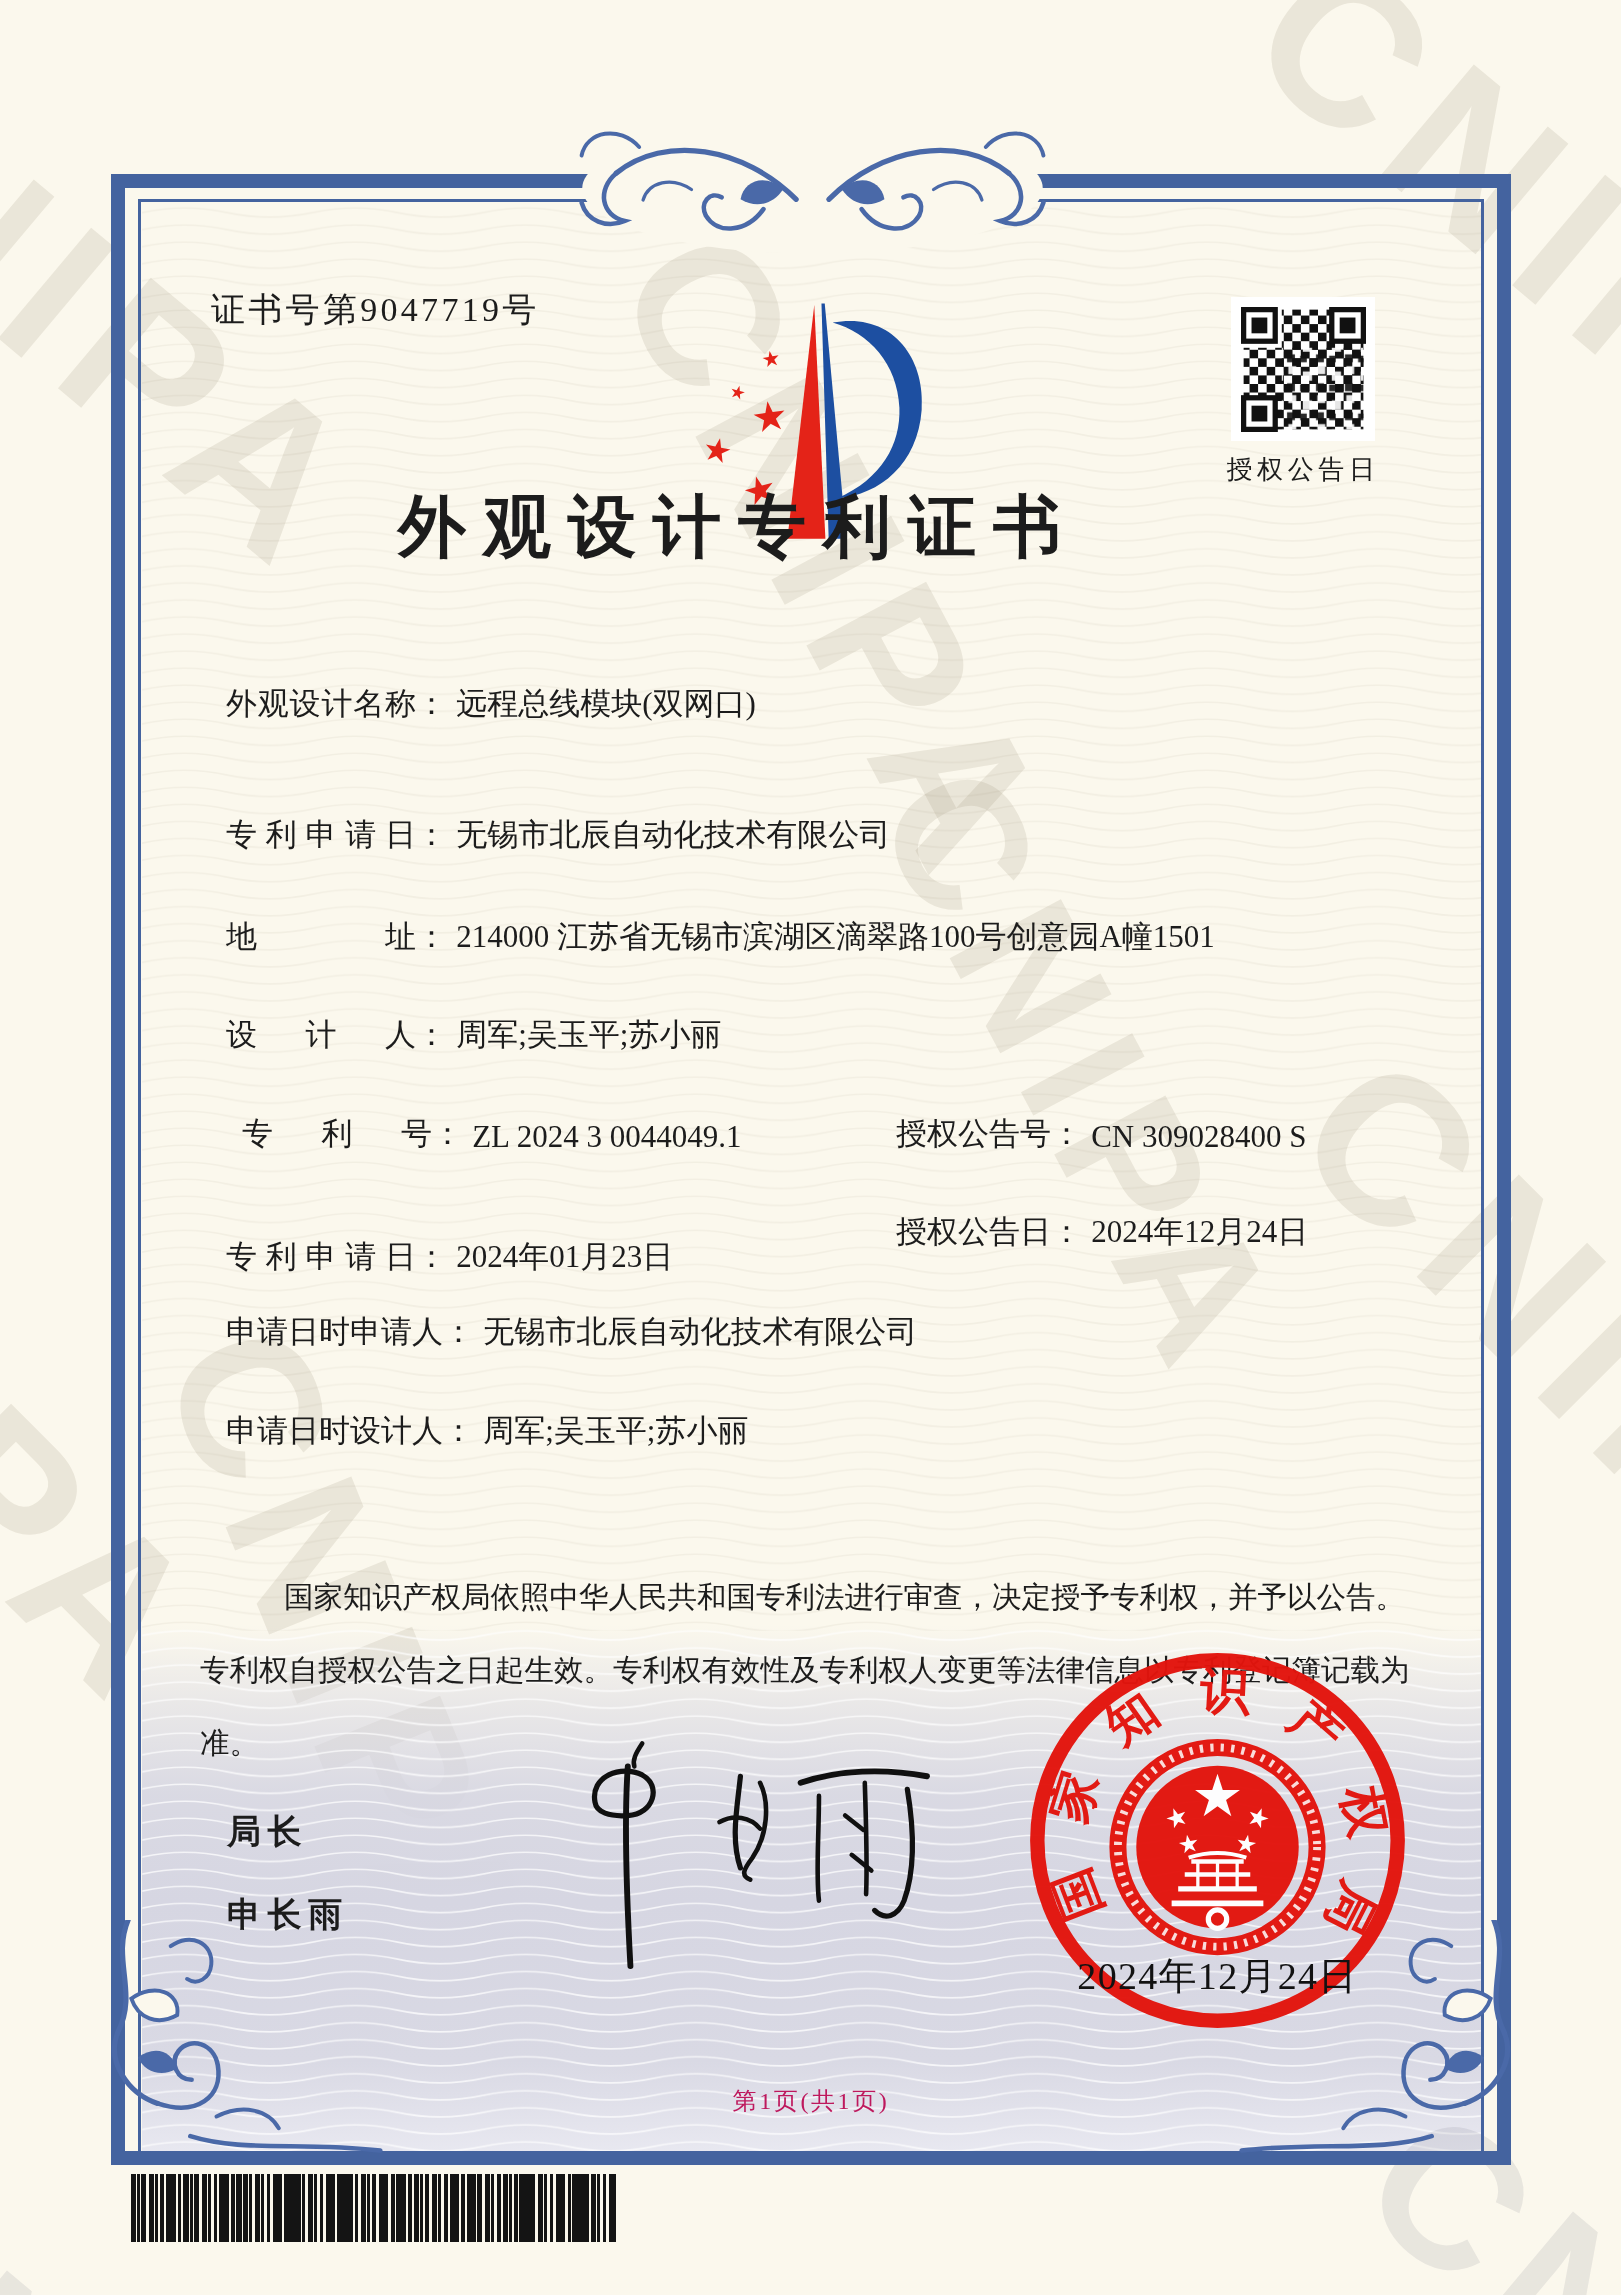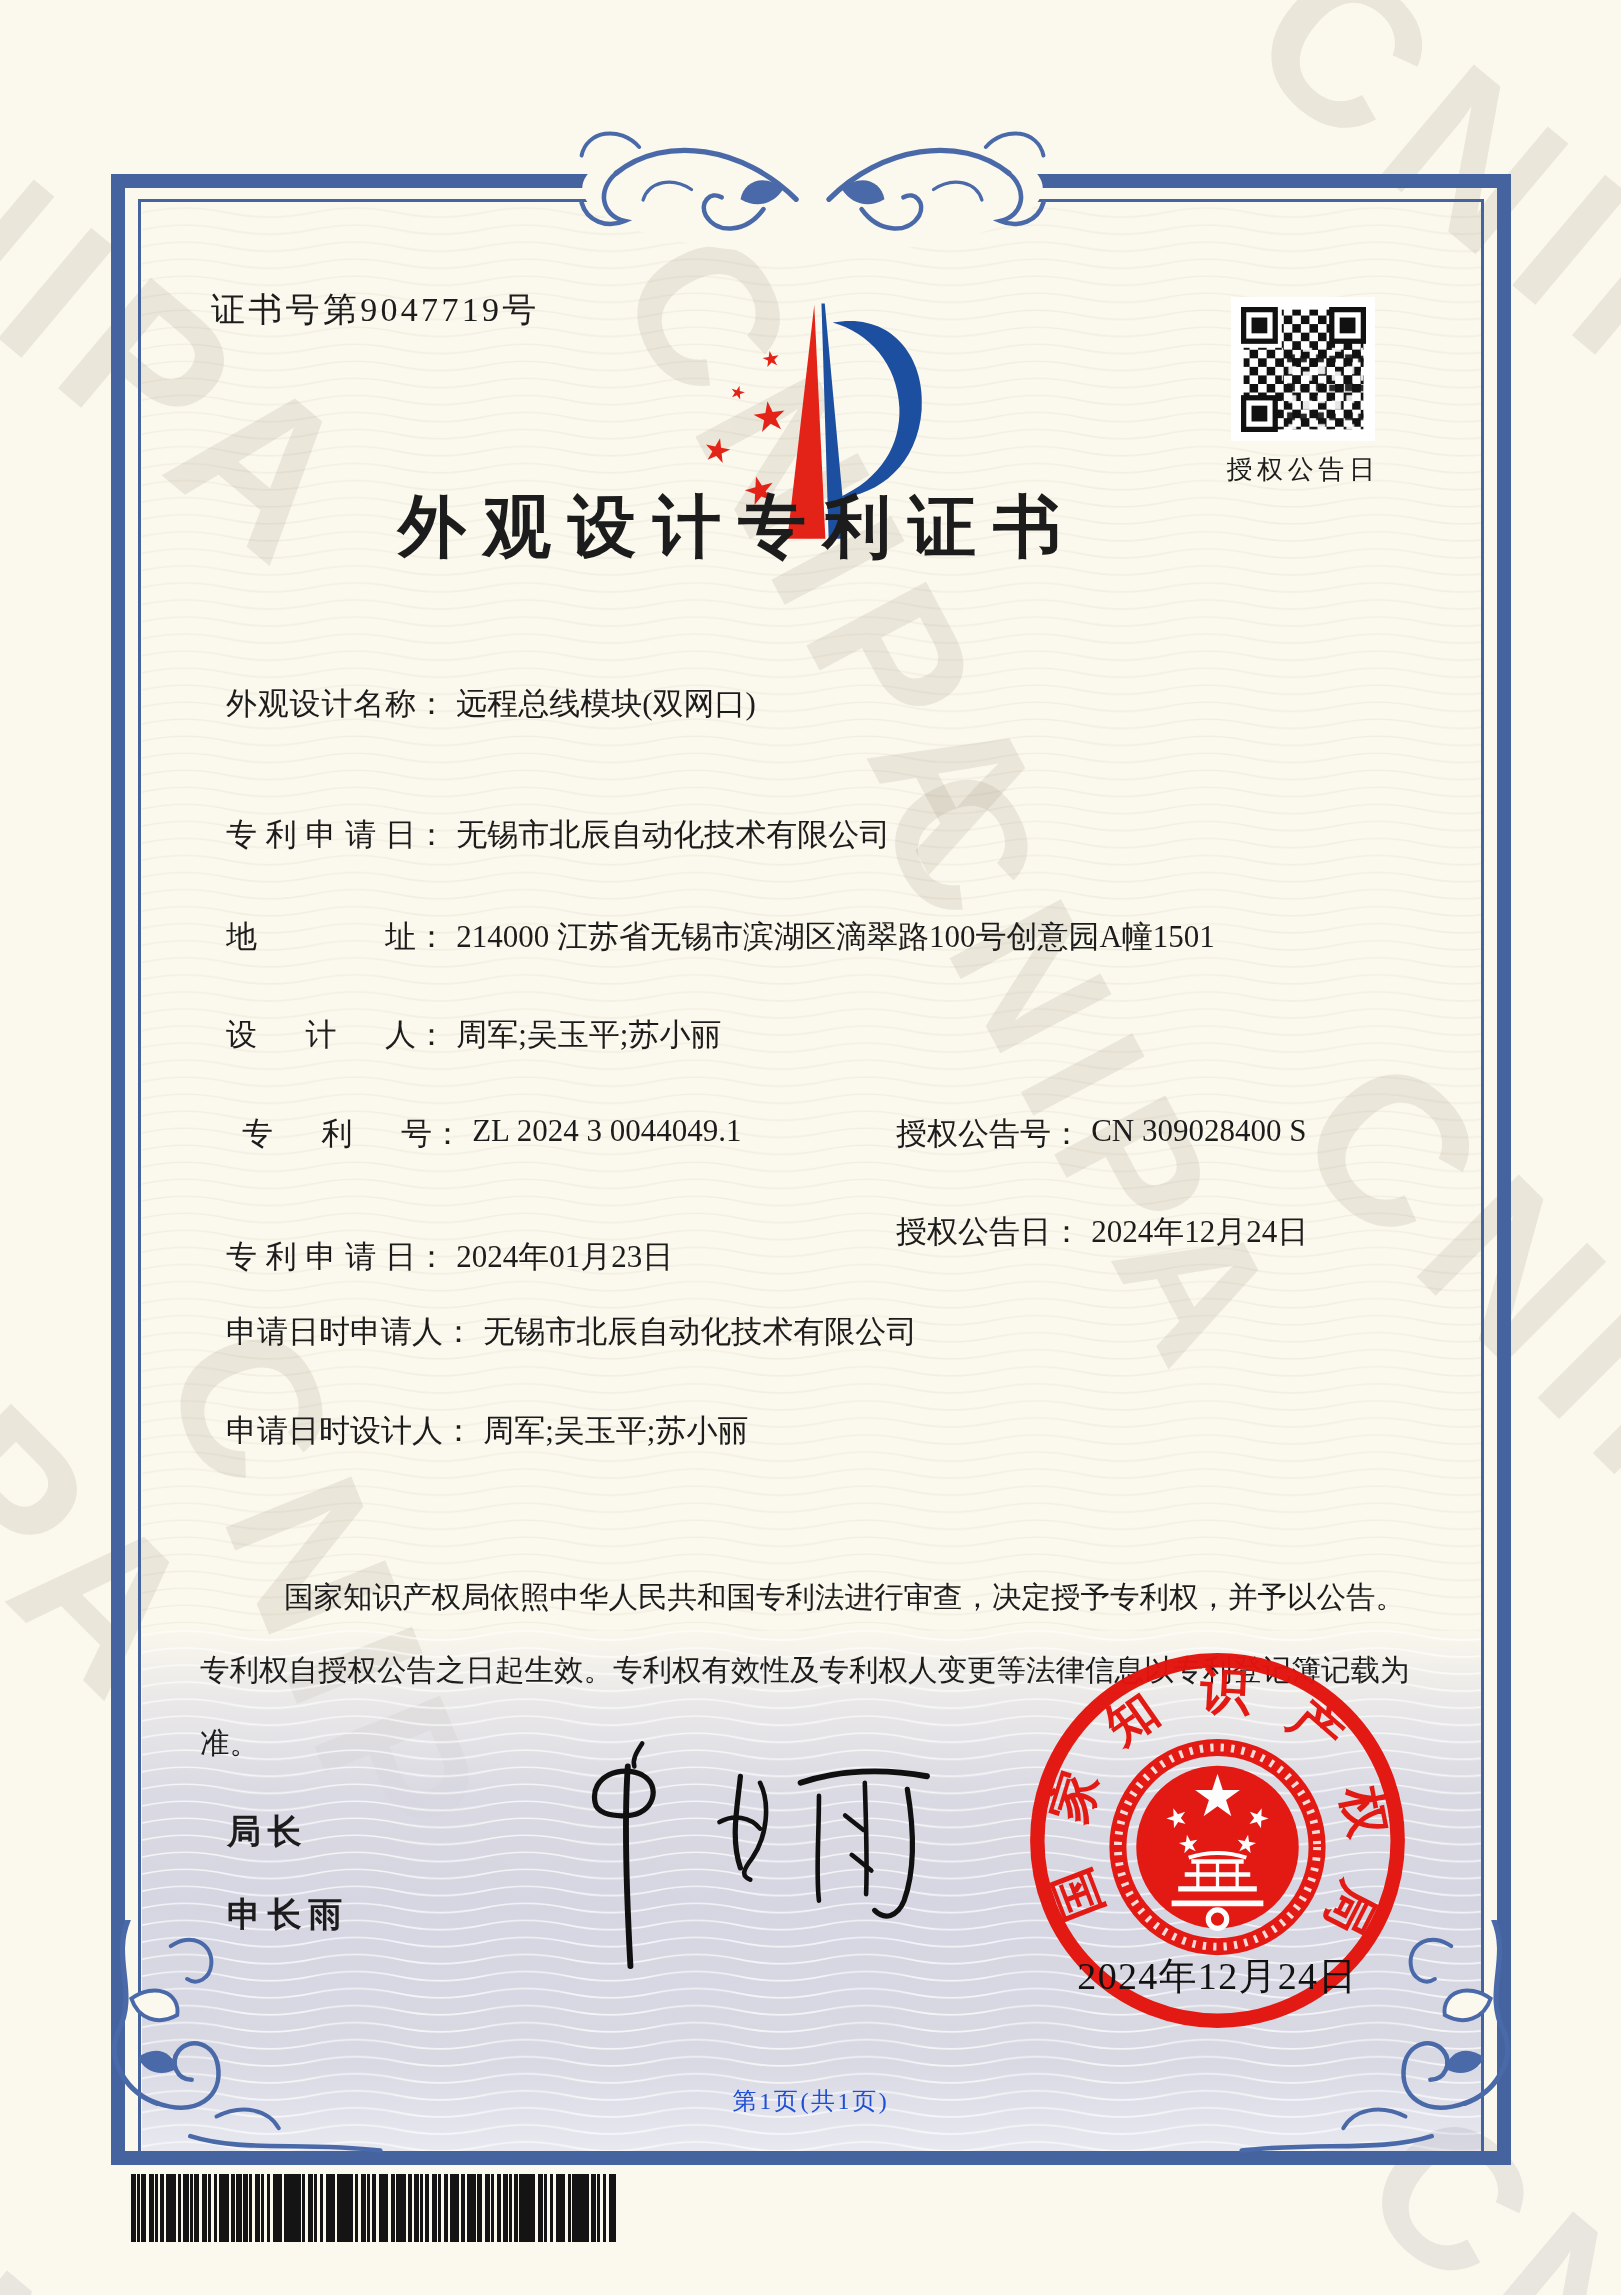--- a/index.html
+++ b/index.html
@@ -45,41 +45,41 @@
   
   .cert-no{position:absolute;left:211px;top:287px;font-size:34px;letter-spacing:3.3px;}
   .logo-box{position:absolute;left:695px;top:282px;width:249px;height:262px;}
   .qr-box{position:absolute;left:1231px;top:297px;width:144px;height:144px;background:#fff;padding:9.8px;}
   .qr-caption{position:absolute;left:1195px;top:452px;width:216px;text-align:center;font-size:26px;letter-spacing:4.6px;}
   .doc-title{
     position:absolute;left:0;top:482px;width:1476px;text-align:center;
     font-size:68px;font-weight:600;letter-spacing:17px;
   }
   
-  .row{position:absolute;left:226px;font-size:31px;display:flex;align-items:flex-start;white-space:nowrap;}
+  .row{position:absolute;left:226px;font-size:31px;display:flex;align-items:flex-end;white-space:nowrap;}
   .row .lbl{display:inline-block;width:190px;text-align:justify;text-align-last:justify;}
   .row .lbl.packed{width:auto;text-align:left;text-align-last:auto;}
   .row .colon{display:inline-block;}
   .row .val{display:inline-block;margin-left:9.2px;}
   .r1{top:683px;} .r2{top:814px;} .r3{top:916px;} .r4{top:1014px;}
   .r5{top:1113px;margin-left:16px;} .r5b{top:1113px;left:896px;} 
   .r6{top:1236px;} .r6b{top:1211px;left:896px;}
   .r7{top:1311px;} .r8{top:1410px;}
   
   .statement{position:absolute;left:200px;top:1561px;width:1239px;font-size:29.5px;line-height:73px;}
   .statement .ln1{padding-left:84px;}
   
   .comm-title{position:absolute;left:227px;top:1809px;font-size:34px;letter-spacing:6.6px;font-family:"Liberation Sans",sans-serif;font-weight:600;}
   .comm-name{position:absolute;left:227px;top:1892px;font-size:34px;letter-spacing:6.6px;font-family:"Liberation Sans",sans-serif;font-weight:600;}
   .sig-svg{position:absolute;left:544px;top:1704px;}
   
   .seal-svg{position:absolute;left:1017px;top:1640px;opacity:.97;}
   .seal-date{position:absolute;left:1017px;top:1951px;width:401px;text-align:center;font-size:38px;letter-spacing:1.3px;color:#121212;}
   
-  .page-info{position:absolute;left:0;top:2085px;width:1622px;text-align:center;font-size:24px;letter-spacing:2.6px;color:#1d4ed8;}
+  .page-info{position:absolute;left:0;top:2085px;width:1622px;text-align:center;font-size:24px;letter-spacing:2.6px;color:#be185d;}
   .barcode{
     position:absolute;left:131px;top:2174px;width:485px;height:68px;
     background-image:
       repeating-linear-gradient(90deg,#141414 0 3.3px,transparent 3.3px 5.9px),
       repeating-linear-gradient(90deg,#141414 0 2px,transparent 2px 10.5px),
       repeating-linear-gradient(90deg,#141414 0 5.2px,transparent 5.2px 17.7px);
   }
   .orn{position:absolute;}
 </style>
 </head>

